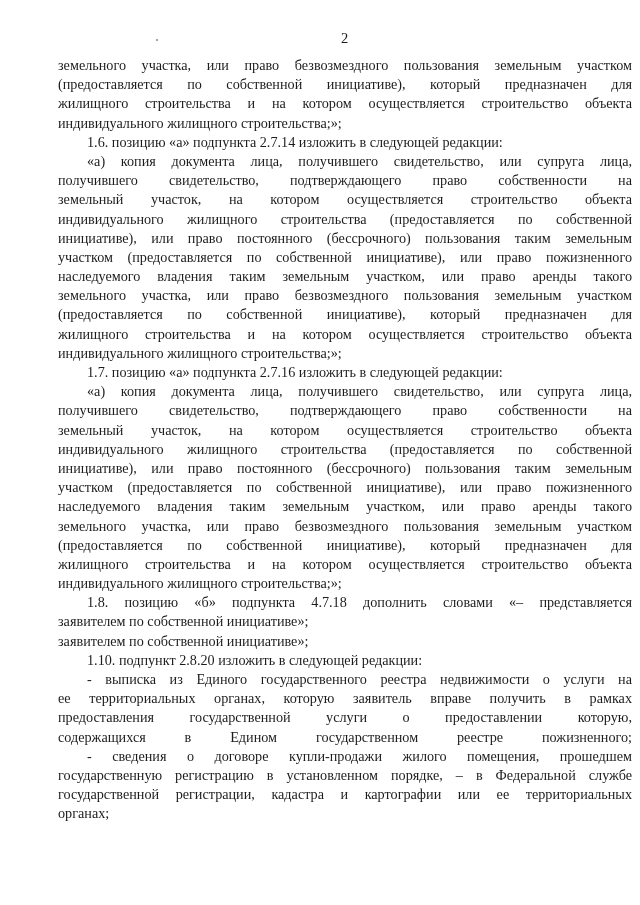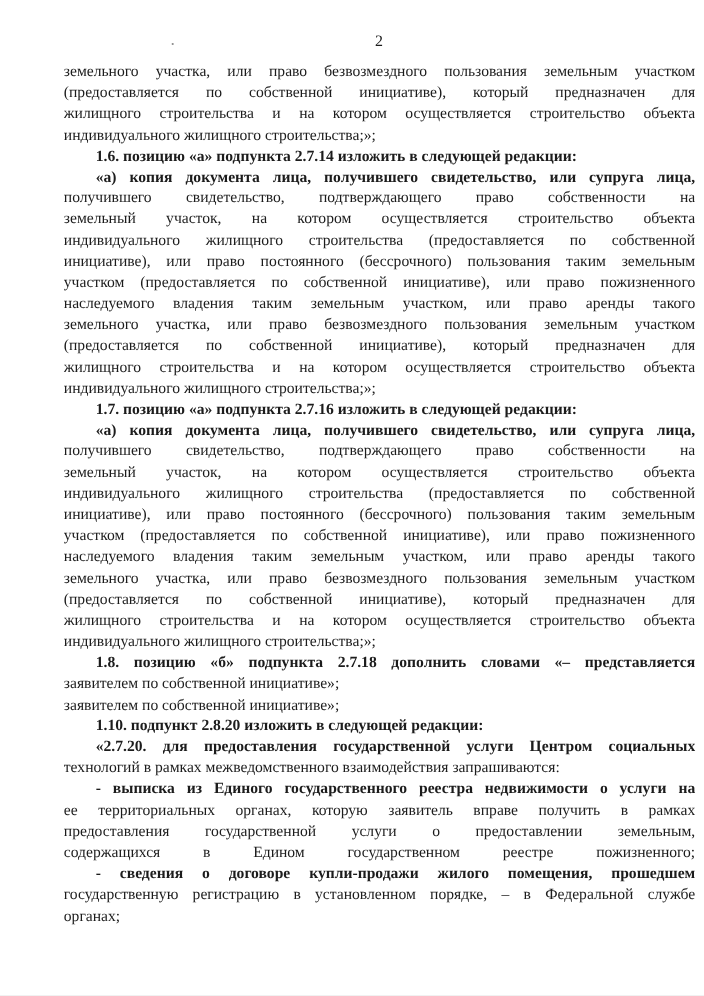--- a/index.html
+++ b/index.html
@@ -31,21 +31,21 @@
   }
   .para { margin: 0; padding: 0; }
   .jline {
     text-align: justify;
     text-align-last: justify;
     white-space: normal;
     height: 19.2px;
     overflow: hidden;
   }
   .jline.last { text-align-last: left; }
-  .jline.indent { text-indent: 29px; font-weight: bold; }
+  .jline.indent { text-indent: 29px; }
   .speck {
     position: absolute;
     background: #8a8a8a;
     border-radius: 50%;
   }
   .speck-1 { left: 156px; top: 39px; width: 2px; height: 2px; }
   .speck-2 { left: 295px; top: 61px; width: 2px; height: 2px; }
 </style>
 </head>
 <body>
@@ -87,36 +87,33 @@
         <div class="jline">индивидуального жилищного строительства (предоставляется по собственной</div>
         <div class="jline">инициативе), или право постоянного (бессрочного) пользования таким земельным</div>
         <div class="jline">участком (предоставляется по собственной инициативе), или право пожизненного</div>
         <div class="jline">наследуемого владения таким земельным участком, или право аренды такого</div>
         <div class="jline">земельного участка, или право безвозмездного пользования земельным участком</div>
         <div class="jline">(предоставляется по собственной инициативе), который предназначен для</div>
         <div class="jline">жилищного строительства и на котором осуществляется строительство объекта</div>
         <div class="jline last">индивидуального жилищного строительства;»;</div>
       </div>
       <div class="para">
-        <div class="jline indent">1.8. позицию «б» подпункта 2.7.18 дополнить словами «– представляется</div>
+        <div class="jline indent">1.8. позицию «б» подпункта 4.7.18 дополнить словами «– представляется</div>
         <div class="jline last">заявителем по собственной инициативе»;</div>
       </div>
       <div class="para">
         <div class="jline last">заявителем по собственной инициативе»;</div>
       </div>
       <div class="para">
         <div class="jline last indent">1.10. подпункт 2.8.20 изложить в следующей редакции:</div>
       </div>
       <div class="para">
-        <div class="jline indent">«2.7.20. для предоставления государственной услуги Центром социальных</div>
-        <div class="jline last">технологий в рамках межведомственного взаимодействия запрашиваются:</div>
-      </div>
-      <div class="para">
         <div class="jline indent">- выписка из Единого государственного реестра недвижимости о услуги на</div>
         <div class="jline">ее территориальных органах, которую заявитель вправе получить в рамках</div>
-        <div class="jline">предоставления государственной услуги о предоставлении земельным,</div>
+        <div class="jline">предоставления государственной услуги о предоставлении которую,</div>
         <div class="jline">содержащихся в Едином государственном реестре пожизненного;</div>
         <div class="jline indent">- сведения о договоре купли-продажи жилого помещения, прошедшем</div>
         <div class="jline">государственную регистрацию в установленном порядке, – в Федеральной службе</div>
+        <div class="jline">государственной регистрации, кадастра и картографии или ее территориальных</div>
         <div class="jline last">органах;</div>
       </div>
     </div>
 </div>
 
 </body></html>

